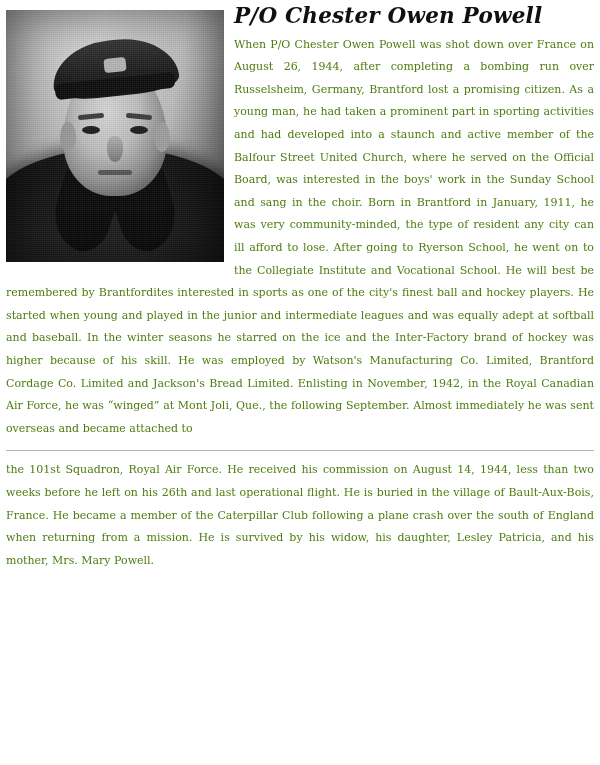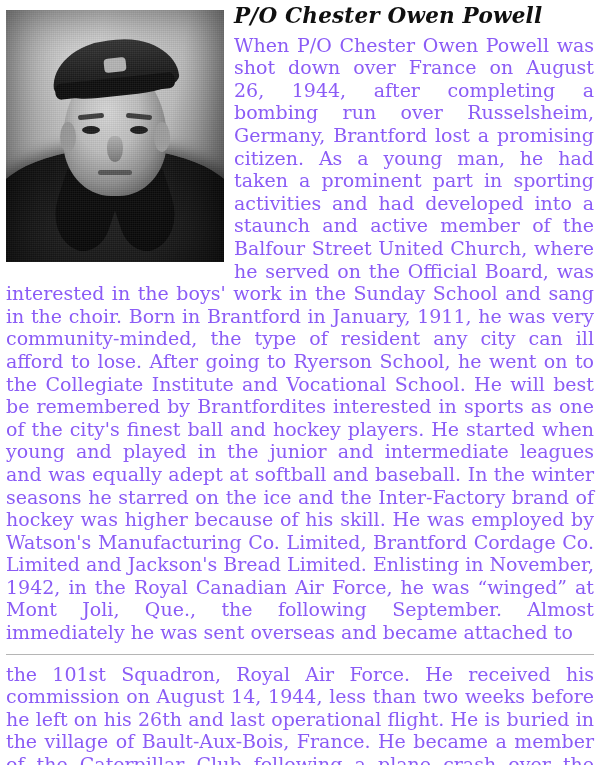--- a/index.html
+++ b/index.html
@@ -199,23 +199,23 @@
     font-style: italic;
     font-size: 21.5px;
     letter-spacing: .2px;
     line-height: 1.1;
     color: #101010;
   }
   .para {
     margin: 0;
     text-align: justify;
     text-justify: inter-word;
-    font-size: 19px;
+    font-size: 11px;
     line-height: 22.6px;
-    color: #8b5cf6;
+    color: #4d7c0f;
     -webkit-hyphens: manual;
     hyphens: manual;
   }
   .para.first { text-indent: 0; }
   .rule {
     clear: both;
     border: 0;
     border-top: 1px solid #b5b5b5;
     margin: 10px 0 8px 0;
     width: 100%;

